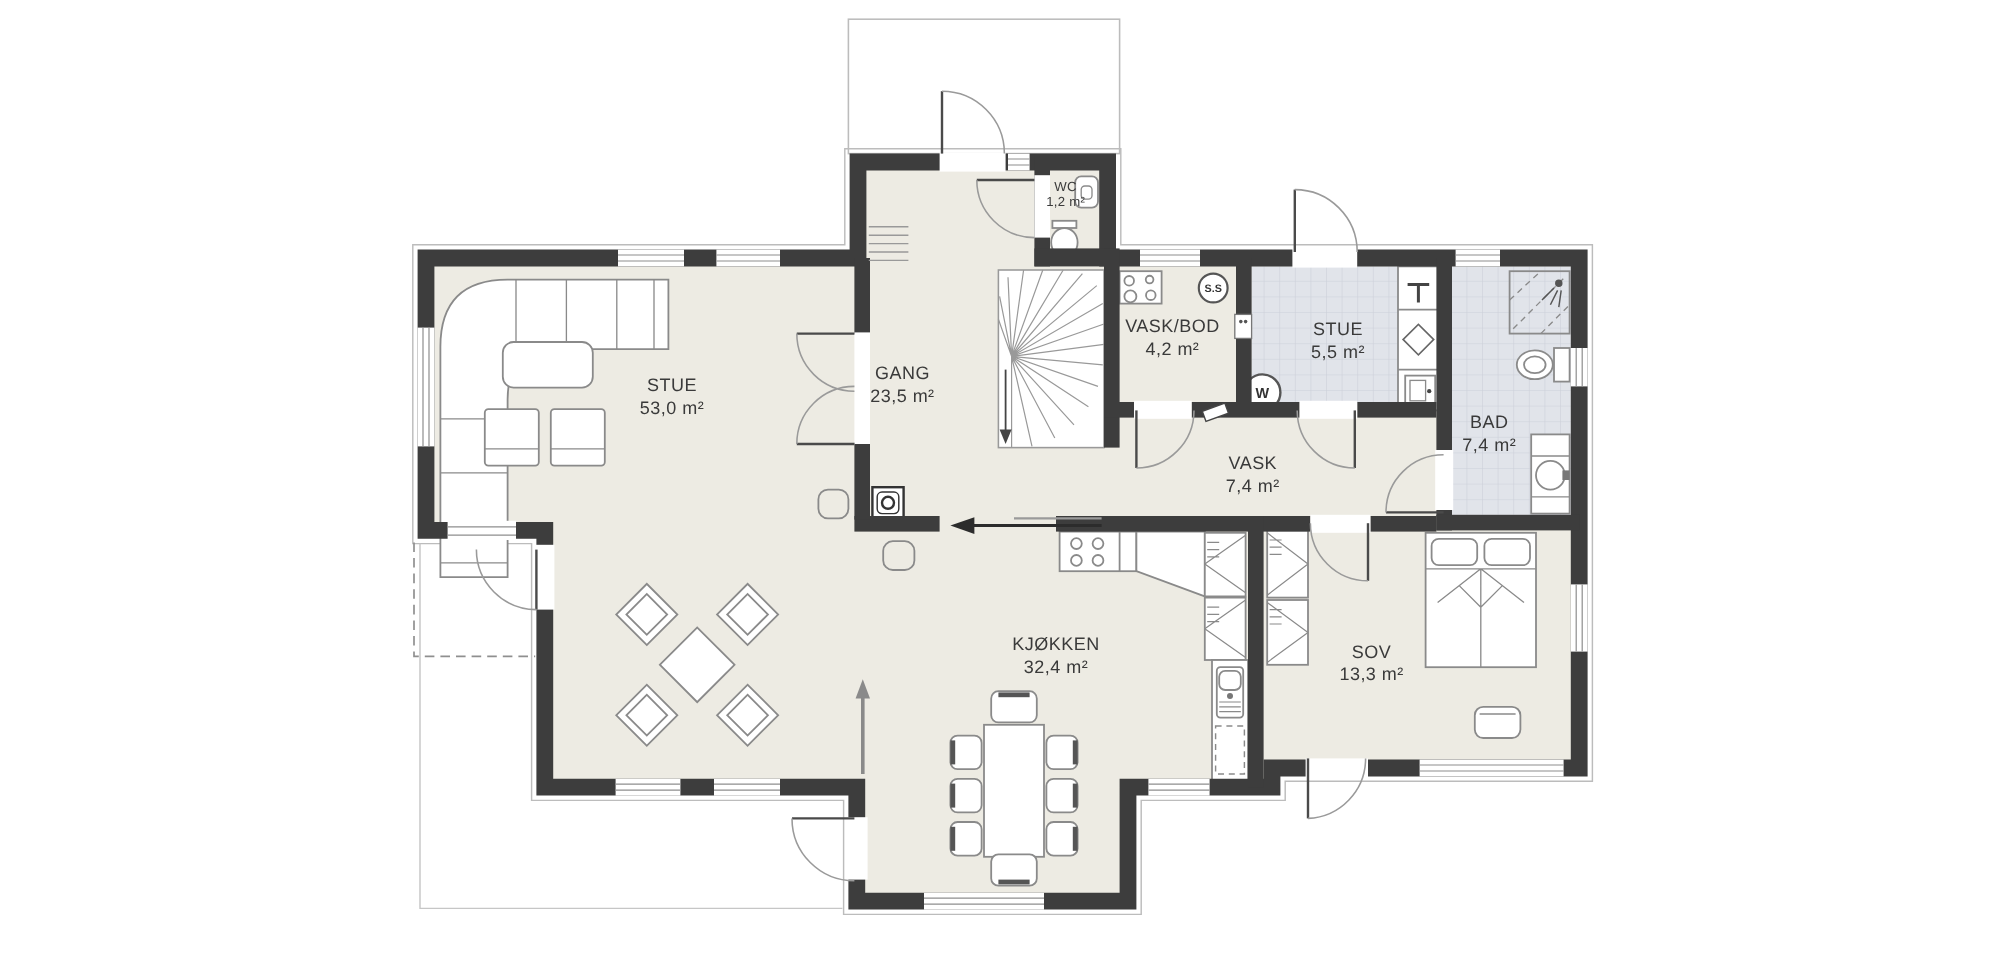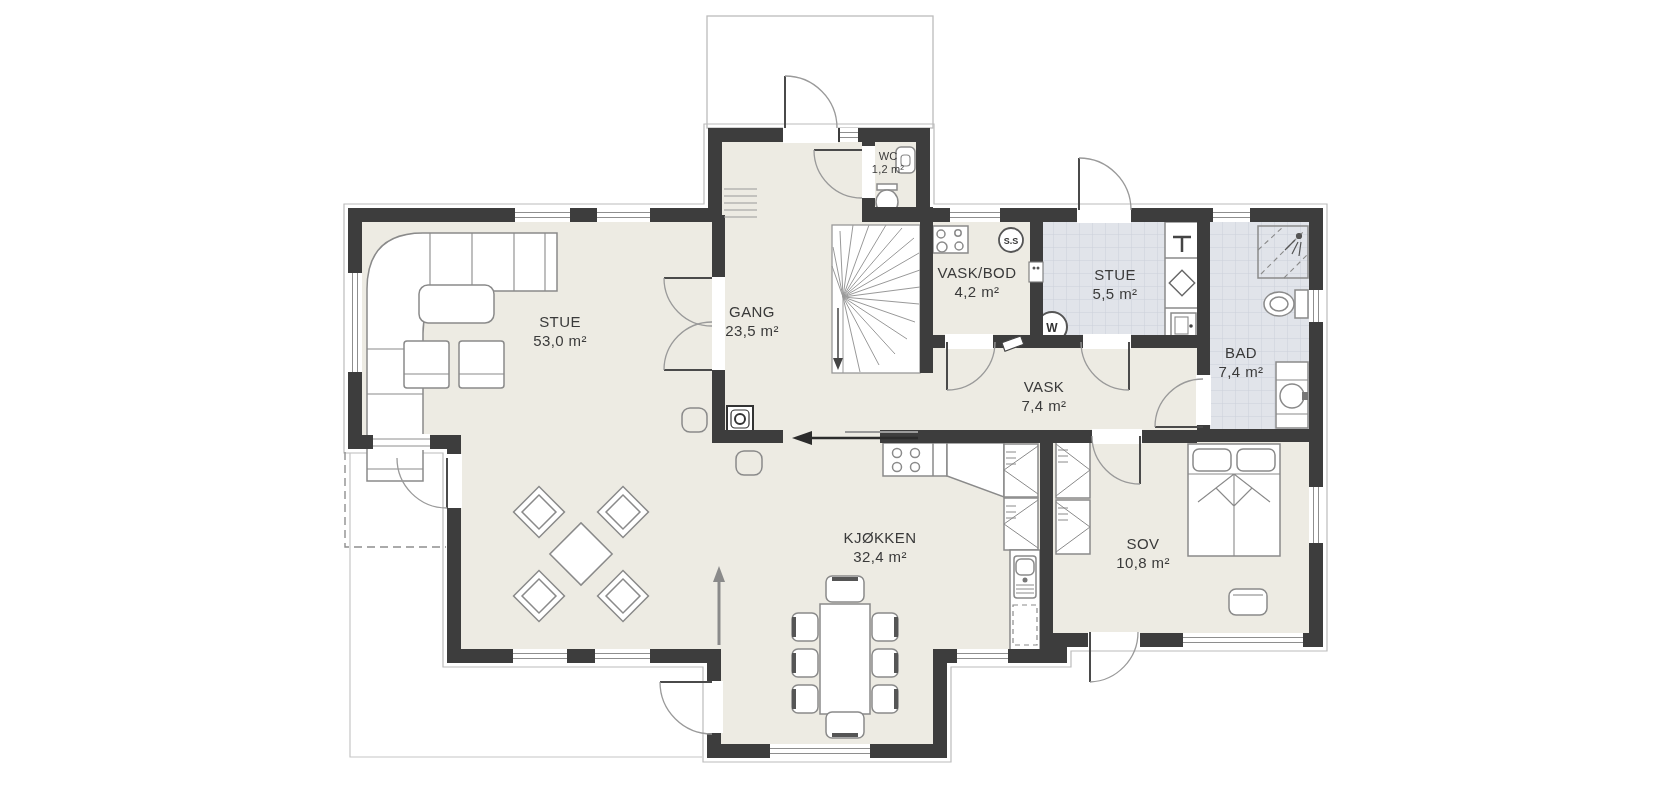--- a/index.html
+++ b/index.html
@@ -352,14 +352,14 @@
 </svg>
 
 <div class="room-label" style="left:560px;top:331px"><span>STUE</span><br><span>53,0 m²</span></div>
 <div class="room-label" style="left:752px;top:321px"><span>GANG</span><br><span>23,5 m²</span></div>
 <div class="room-label small" style="left:888px;top:163px"><span>WC</span><br><span>1,2 m²</span></div>
 <div class="room-label" style="left:977px;top:282px"><span>VASK/BOD</span><br><span>4,2 m²</span></div>
 <div class="room-label" style="left:1115px;top:284px"><span>STUE</span><br><span>5,5 m²</span></div>
 <div class="room-label" style="left:1241px;top:362px"><span>BAD</span><br><span>7,4 m²</span></div>
 <div class="room-label" style="left:1044px;top:396px"><span>VASK</span><br><span>7,4 m²</span></div>
 <div class="room-label" style="left:880px;top:547px"><span>KJØKKEN</span><br><span>32,4 m²</span></div>
-<div class="room-label" style="left:1143px;top:553px"><span>SOV</span><br><span>10,8 m²</span></div>
+<div class="room-label" style="left:1143px;top:553px"><span>SOV</span><br><span>13,3 m²</span></div>
 </div>
 
 </body></html>

